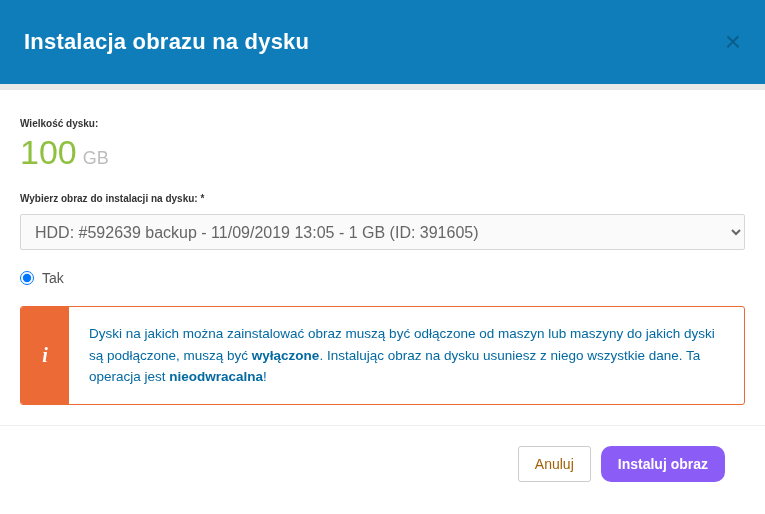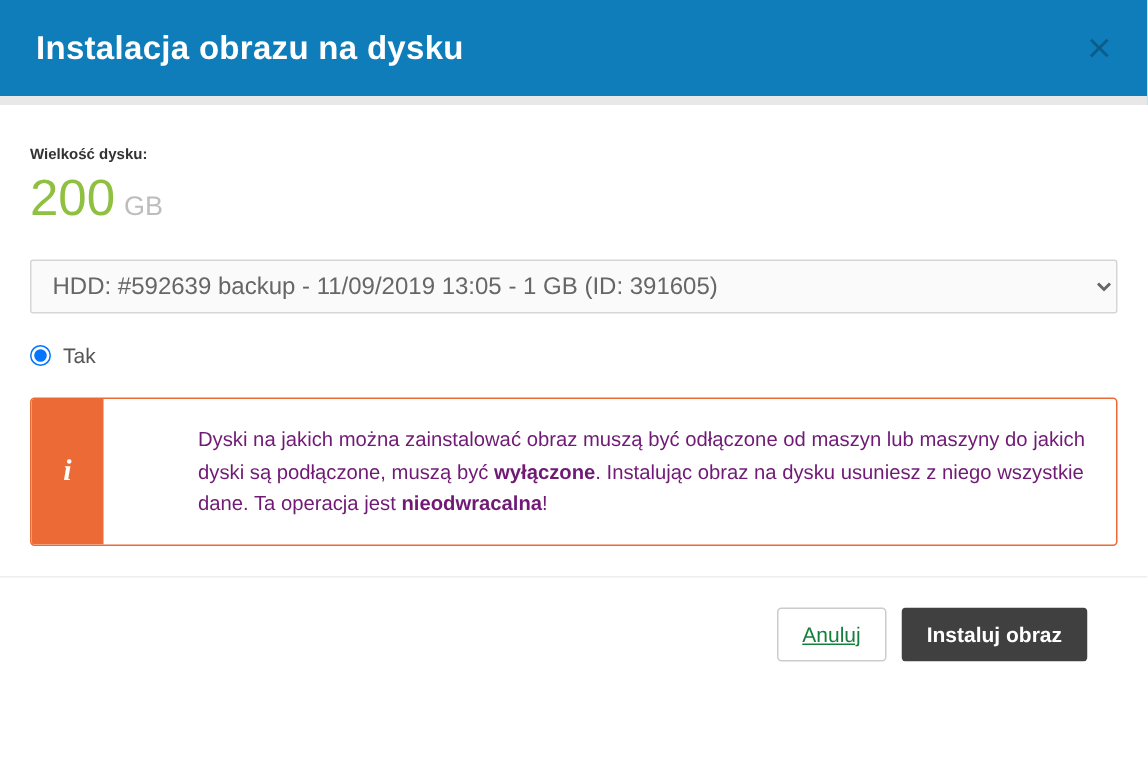--- a/index.html
+++ b/index.html
@@ -6,21 +6,21 @@
     body {
       font-family: -apple-system, BlinkMacSystemFont, "Segoe UI", Arial, sans-serif;
       font-size: 14px;
       color: #333;
       background: #fff;
       width: 765px;
     }
     .modal-header {
       background: #0e7db9;
       color: #fff;
-      padding: 18px 24px;
+      padding: 28px 24px;
       display: flex;
       align-items: center;
       justify-content: space-between;
       border-bottom: 6px solid #e8e8e8;
     }
     .modal-header h1 {
       font-size: 22px;
       font-weight: 700;
       letter-spacing: 0.2px;
     }
@@ -109,22 +109,21 @@
       font-size: 20px;
       font-weight: 700;
       font-style: italic;
       font-family: Georgia, serif;
       flex-shrink: 0;
     }
     .alert-content {
       padding: 16px 20px;
       font-size: 13.5px;
       line-height: 1.6;
-      color: #701a75;
-      margin-left: 43px;
+      color: #0369a1;
     }
     .alert-content b { font-weight: 700; }
     hr.footer-sep {
       border: none;
       border-top: 1px solid #eee;
       margin: 20px -20px 0 -20px;
     }
     .modal-footer {
       padding: 20px 20px 20px 20px;
       display: flex;
@@ -135,46 +134,47 @@
       height: 36px;
       padding: 0 16px;
       font-size: 14px;
       border-radius: 3px;
       border: 1px solid transparent;
       cursor: pointer;
     }
     .btn-secondary {
       background: #fff;
       border-color: #ccc;
-      color: #15803d;
-      text-decoration: underline;
+      color: #a16207;
     }
     .btn-primary {
-      background: #404040;
+      background: #8b5cf6;
       color: #fff;
       font-weight: 600;
+      border-radius: 10px;
     }
   </style>
 </head>
 <body>
 
 <div class="modal-header">
   <h1>Instalacja obrazu na dysku</h1>
   <button class="close-btn">×</button>
 </div>
 
 <div class="modal-body">
 
   <div class="label-text">Wielkość dysku:</div>
   <div class="disk-size">
-    <span class="number">200</span>
+    <span class="number">100</span>
     <span class="unit">GB</span>
   </div>
 
   <div class="form-group">
+    <div class="label-text">Wybierz obraz do instalacji na dysku: *</div>
     <div class="select-wrap">
       <select>
         <option>HDD: #592639 backup - 11/09/2019 13:05 - 1 GB (ID: 391605)</option>
       </select>
     </div>
   </div>
 
   <div class="form-group">
     <div class="radio-row">
       <label class="radio-item">

